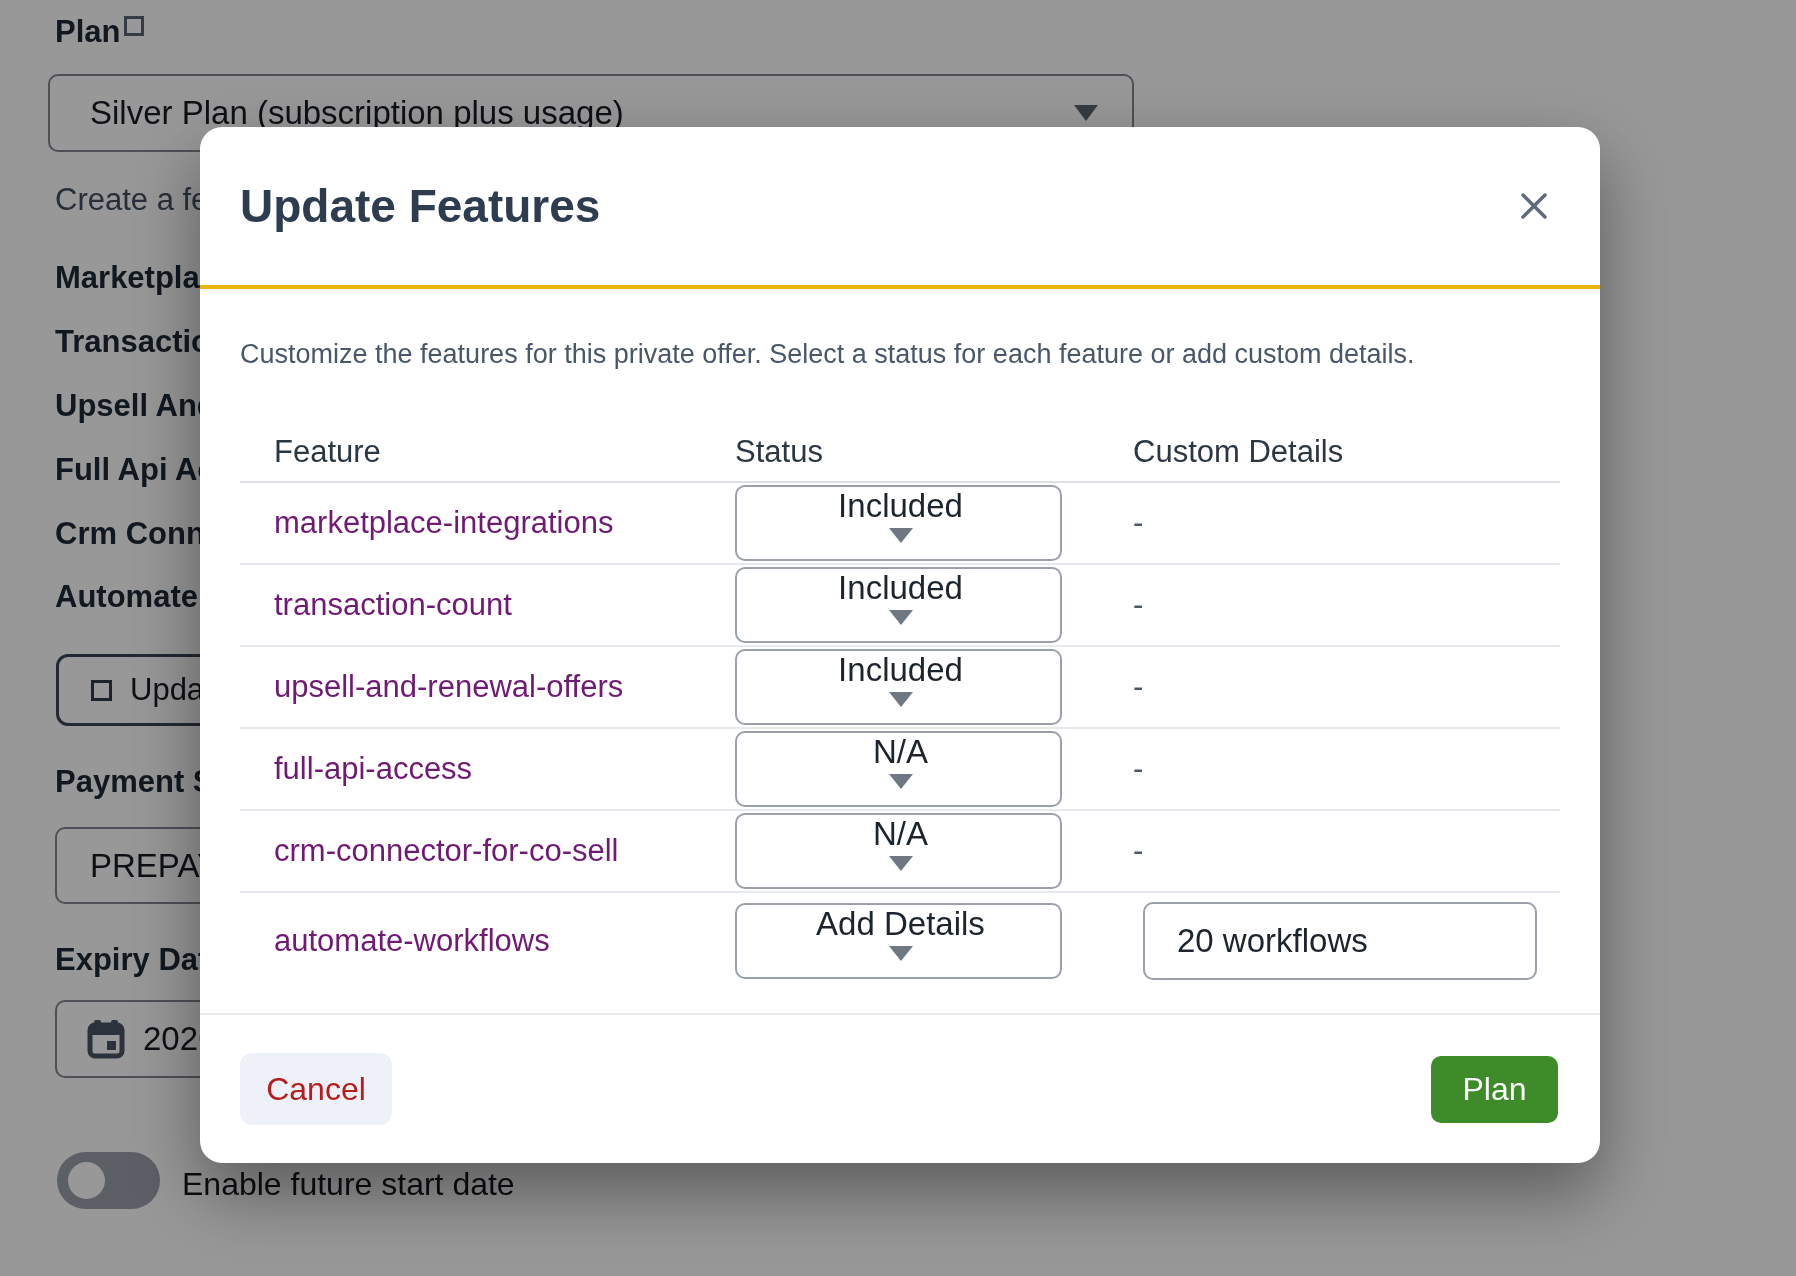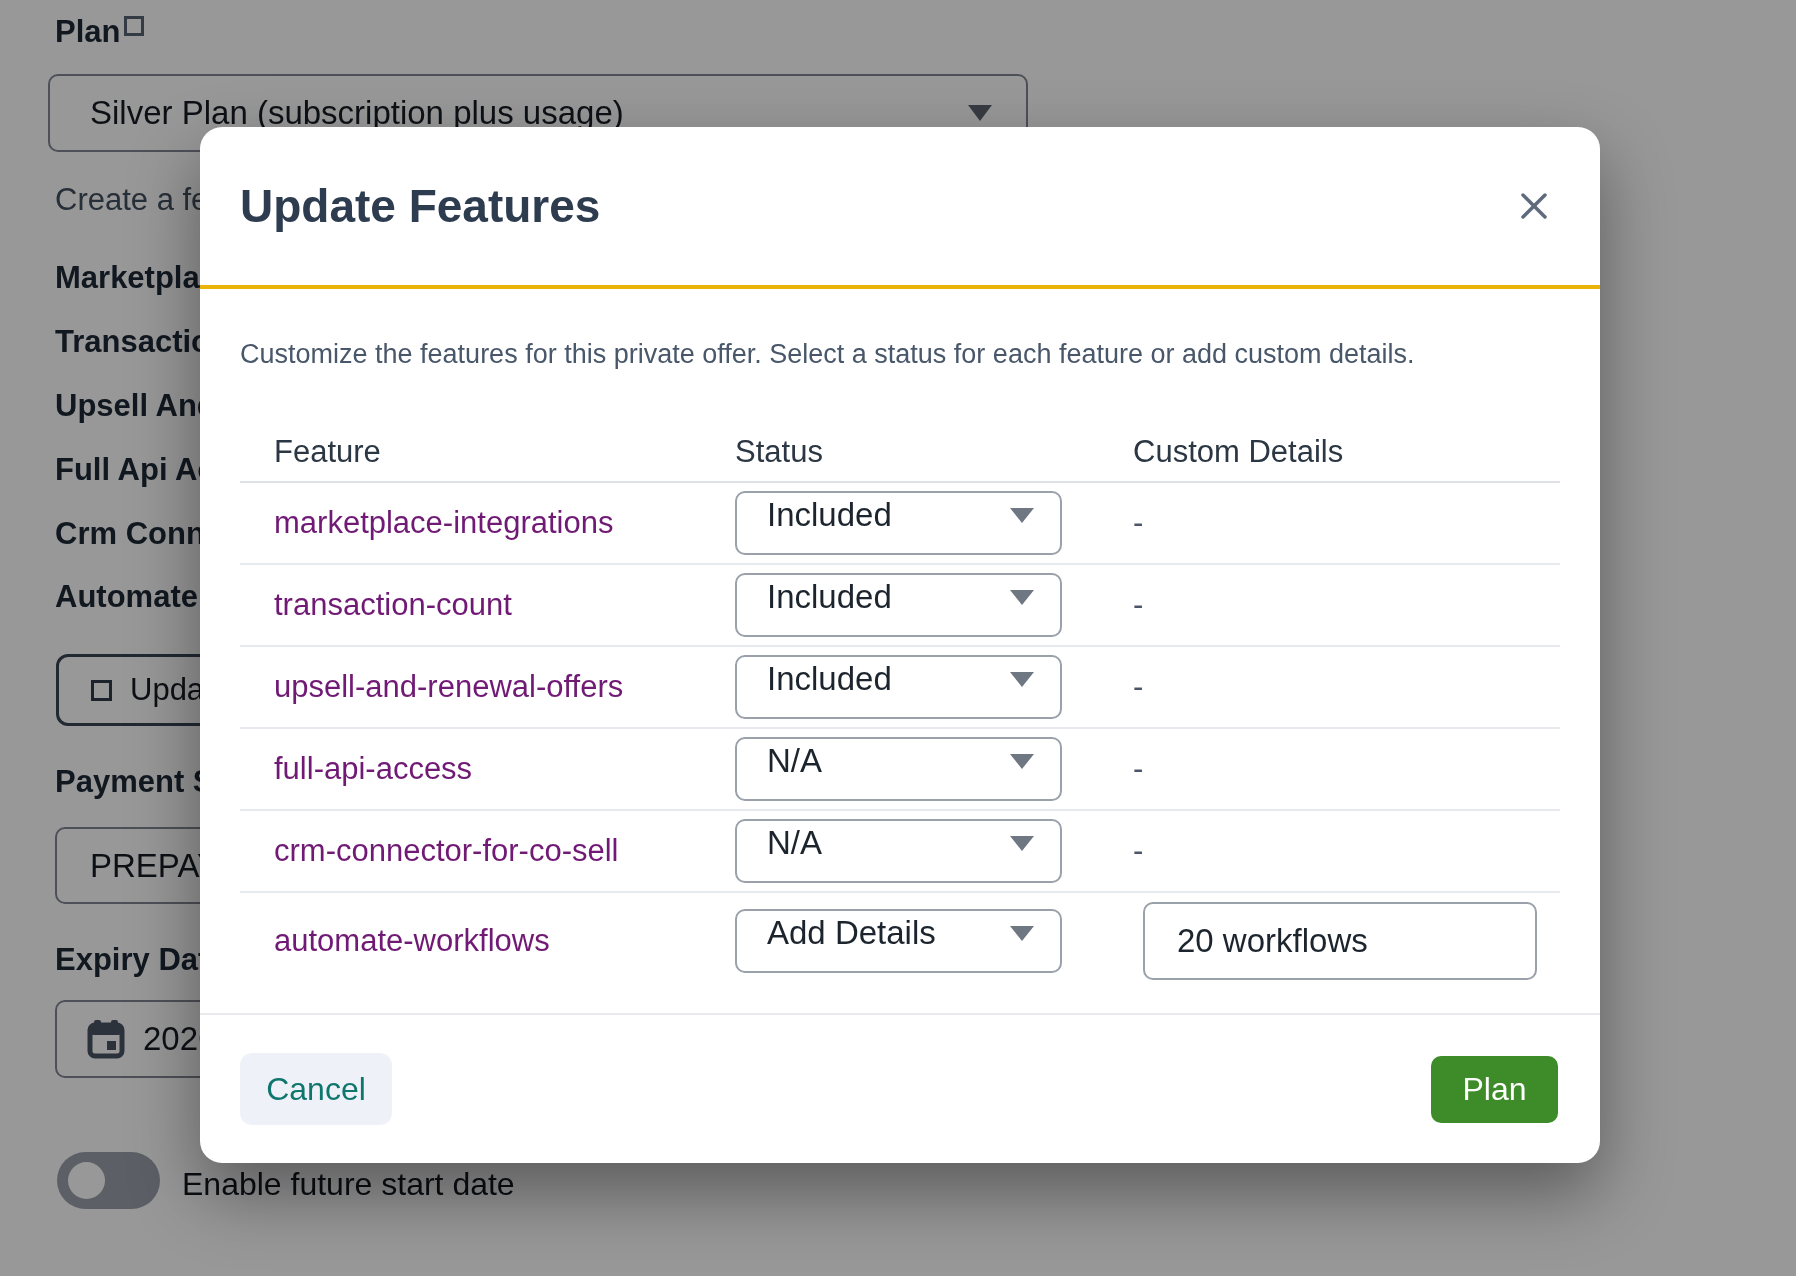--- a/index.html
+++ b/index.html
@@ -5,21 +5,21 @@
   * { margin:0; padding:0; box-sizing:border-box; }
   html,body { width:1796px; height:1276px; }
   body { font-family:"Liberation Sans","DejaVu Sans",sans-serif; background:#ffffff; }
   .stage { position:relative; width:1796px; height:1276px; overflow:hidden; background:#ffffff; }
 
   
   .bg { position:absolute; inset:0; }
   .bg-label { position:absolute; left:55px; font-size:31px; font-weight:bold; color:#1e2937; white-space:nowrap; }
   .bg-helper { position:absolute; left:55px; font-size:31px; color:#42505f; white-space:nowrap; }
   .sq-icon { display:inline-block; width:20px; height:20px; border:3px solid #5a6472; vertical-align:6px; margin-left:4px; }
-  .bg-select { position:absolute; left:48px; top:74px; width:980px; height:78px; background:#fff;
+  .bg-select { position:absolute; left:48px; top:74px; width:1086px; height:78px; background:#fff;
                border:2px solid #818893; border-radius:10px; display:flex; align-items:center;
                padding:0 34px 0 40px; }
   .bg-select .val { font-size:33px; color:#171c24; flex:1; white-space:nowrap; overflow:hidden; }
   .tri-down { width:0; height:0; border-left:12px solid transparent; border-right:12px solid transparent;
               border-top:16px solid #5d666f; }
   .bg-button { position:absolute; left:56px; top:654px; width:520px; height:72px; background:#fff;
                border:3px solid #3a4657; border-radius:12px; display:flex; align-items:center; padding:0 0 0 32px; }
   .bg-button .btn-sq { width:21px; height:21px; border:3px solid #2f3b4c; margin-right:18px; }
   .bg-button .btn-txt { font-size:31px; color:#171c24; white-space:nowrap; }
   .bg-input { position:absolute; left:55px; background:#fff; border:2px solid #818893; border-radius:10px;
@@ -48,33 +48,33 @@
 
   .ftable { margin:50px 40px 0; width:1320px; }
   .frow { display:grid; grid-template-columns:495px 392px auto; align-items:center; }
   .frow.head { height:60px; border-bottom:2px solid #dde1e6; }
   .frow.body { height:82px; border-bottom:2px solid #e6e9ed; }
   .frow.body.last { height:96px; border-bottom:none; }
   .th { font-size:31px; color:#2c3744; }
   .th.c1, .td.c1 { padding-left:34px; }
   .td.c1 { font-size:31px; color:#701a75; white-space:nowrap; }
   .td.c3 { padding-left:6px; font-size:31px; color:#4a5568; }
-  .status-select { width:327px; height:64px; background:#fff; border:2px solid #9aa1aa; border-radius:10px;
+  .status-select { width:327px; height:76px; background:#fff; border:2px solid #9aa1aa; border-radius:10px;
                    display:flex; align-items:center; justify-content:space-between; padding:0 26px 16px 30px;
-                   cursor:pointer; }
+                   cursor:pointer;flex-direction:column; }
   .status-select .sval { font-size:33px; color:#1c242e; white-space:nowrap; }
   .status-select .tri { width:0; height:0; border-left:12px solid transparent; border-right:12px solid transparent;
                         border-top:15px solid #6e7782; }
   .custom-input { width:394px; height:78px; border:2px solid #9aa1aa; border-radius:10px; padding:0 20px 0 32px;
                   font-size:33px; color:#1c242e; font-family:inherit; background:#fff; outline:none; }
 
   .modal-footer { position:absolute; left:0; right:0; bottom:0; height:150px; border-top:2px solid #e8eaee;
                   display:flex; align-items:center; justify-content:space-between; padding:0 42px 0 40px; }
   .btn-cancel { width:152px; height:72px; border:none; border-radius:12px; background:#eef2f8;
-                font-size:32px; color:#0f766e; font-family:inherit; cursor:pointer; }
+                font-size:32px; color:#b91c1c; font-family:inherit; cursor:pointer; }
   .btn-save { width:127px; height:67px; border:none; border-radius:10px; background:#3e8b29;
               font-size:32px; color:#ffffff; font-family:inherit; cursor:pointer; }
 </style>
 </head>
 <body>
 
 <div class="stage">
 
   <div class="bg">
 

